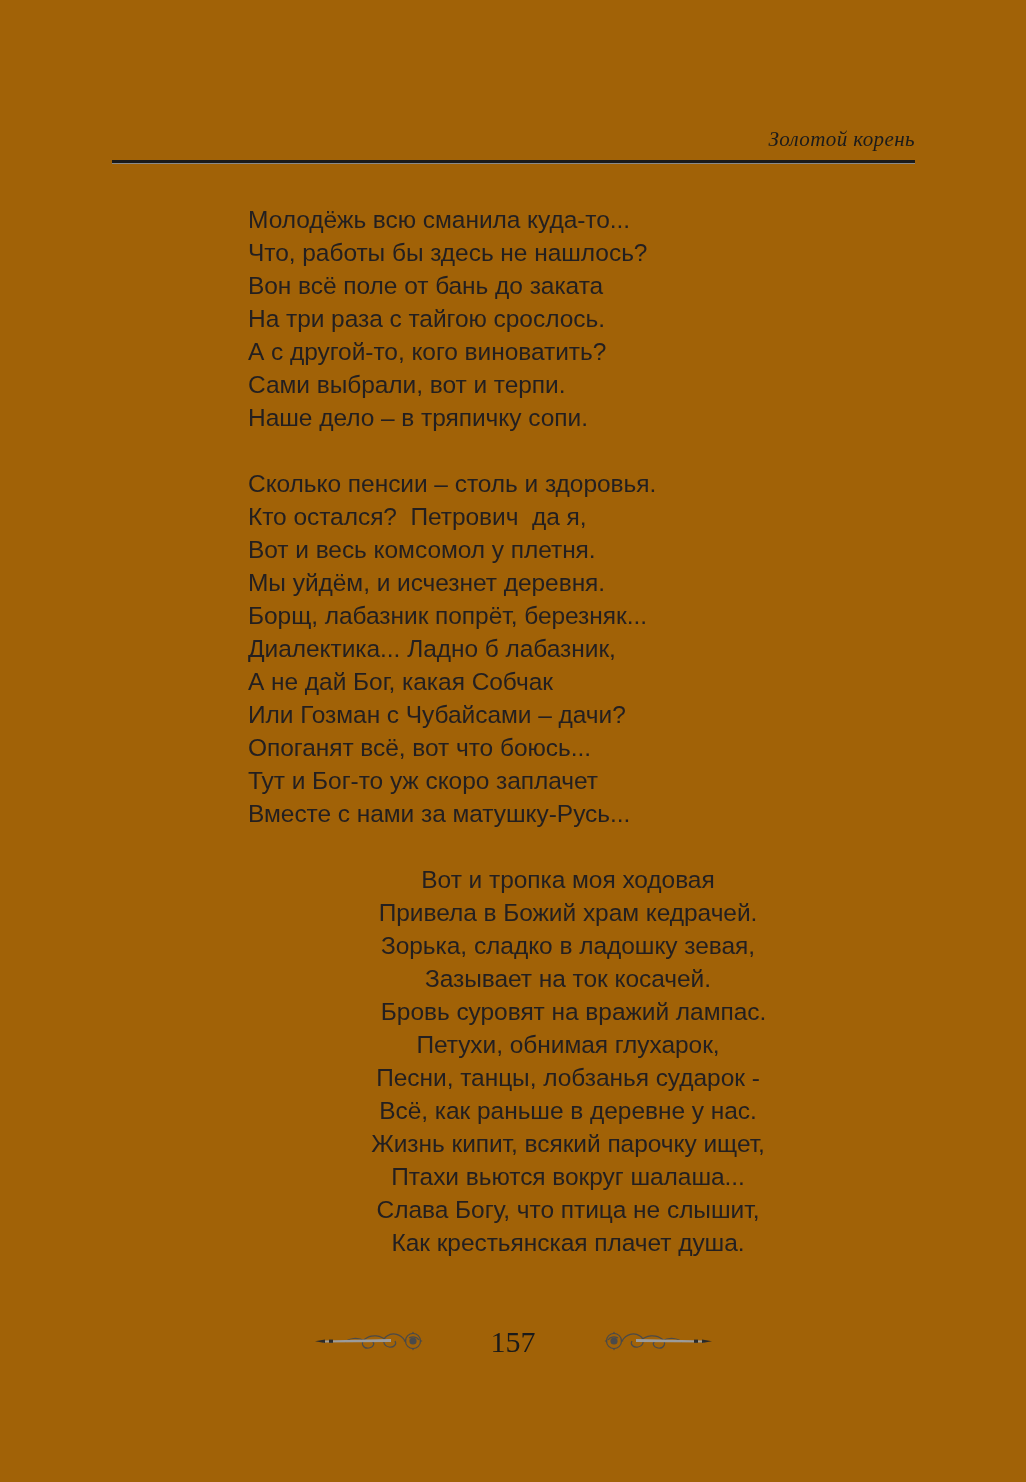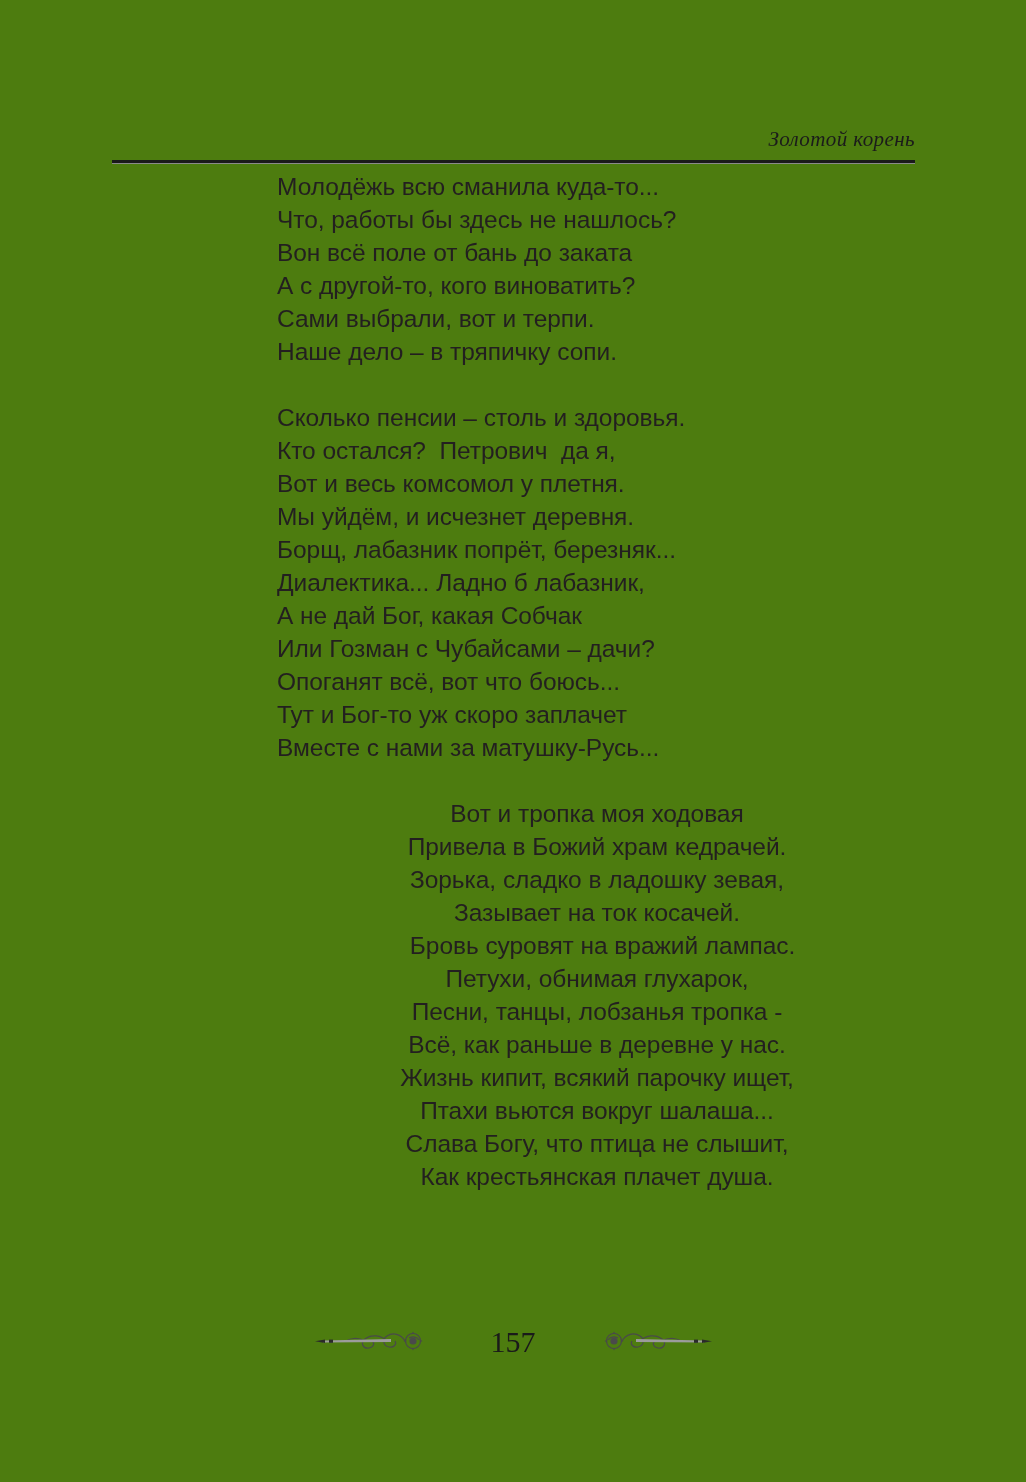--- a/index.html
+++ b/index.html
@@ -11,21 +11,21 @@
     width: 1026px;
     height: 1482px;
     position: relative;
     font-family: "Liberation Sans", sans-serif;
     overflow: hidden;
   }
 
   .page {
     position: absolute;
     inset: 0;
-    background: #4d7c0f;
+    background: #a16207;
   }
 
   
   .running-head {
     position: absolute;
     left: 112px;
     top: 128px;
     width: 803px;
     text-align: right;
     font-family: "Liberation Serif", "DejaVu Serif", serif;
@@ -44,23 +44,22 @@
     width: 803px;
     height: 3px;
     background: #1a1a1a;
     border-bottom: 1px solid #8a8a8a;
   }
 
   
   .poem {
     position: absolute;
     left: 248px;
-    top: 170px;
+    top: 203px;
     width: 640px;
-    margin-left: 29px;
   }
 
   .stanza {
     margin: 0 0 33px 0;
   }
   .stanza:last-child { margin-bottom: 0; text-align: center; }
 
   .line {
     font-size: 24.5px;
     line-height: 33px;
@@ -108,20 +107,21 @@
 
   <div class="running-head">Золотой корень</div>
 
   <div class="head-rule"></div>
 
   <div class="poem">
       <div class="stanza">
         <div class="line">Молодёжь всю сманила куда-то...</div>
         <div class="line">Что, работы бы здесь не нашлось?</div>
         <div class="line">Вон всё поле от бань до заката</div>
+        <div class="line">На три раза с тайгою срослось.</div>
         <div class="line">А с другой-то, кого виноватить?</div>
         <div class="line">Сами выбрали, вот и терпи.</div>
         <div class="line">Наше дело – в тряпичку сопи.</div>
       </div>
       <div class="stanza">
         <div class="line">Сколько пенсии – столь и здоровья.</div>
         <div class="line">Кто остался?  Петрович  да я,</div>
         <div class="line">Вот и весь комсомол у плетня.</div>
         <div class="line">Мы уйдём, и исчезнет деревня.</div>
         <div class="line">Борщ, лабазник попрёт, березняк...</div>
@@ -132,21 +132,21 @@
         <div class="line">Тут и Бог-то уж скоро заплачет</div>
         <div class="line">Вместе с нами за матушку-Русь...</div>
       </div>
       <div class="stanza">
         <div class="line">Вот и тропка моя ходовая</div>
         <div class="line">Привела в Божий храм кедрачей.</div>
         <div class="line">Зорька, сладко в ладошку зевая,</div>
         <div class="line">Зазывает на ток косачей.</div>
         <div class="line indent">Бровь суровят на вражий лампас.</div>
         <div class="line">Петухи, обнимая глухарок,</div>
-        <div class="line">Песни, танцы, лобзанья тропка -</div>
+        <div class="line">Песни, танцы, лобзанья сударок -</div>
         <div class="line">Всё, как раньше в деревне у нас.</div>
         <div class="line">Жизнь кипит, всякий парочку ищет,</div>
         <div class="line">Птахи вьются вокруг шалаша...</div>
         <div class="line">Слава Богу, что птица не слышит,</div>
         <div class="line">Как крестьянская плачет душа.</div>
       </div>
     </div>
 
   <div class="folio">
     <svg class="orn left" width="165" height="30" viewBox="0 0 165 30">

